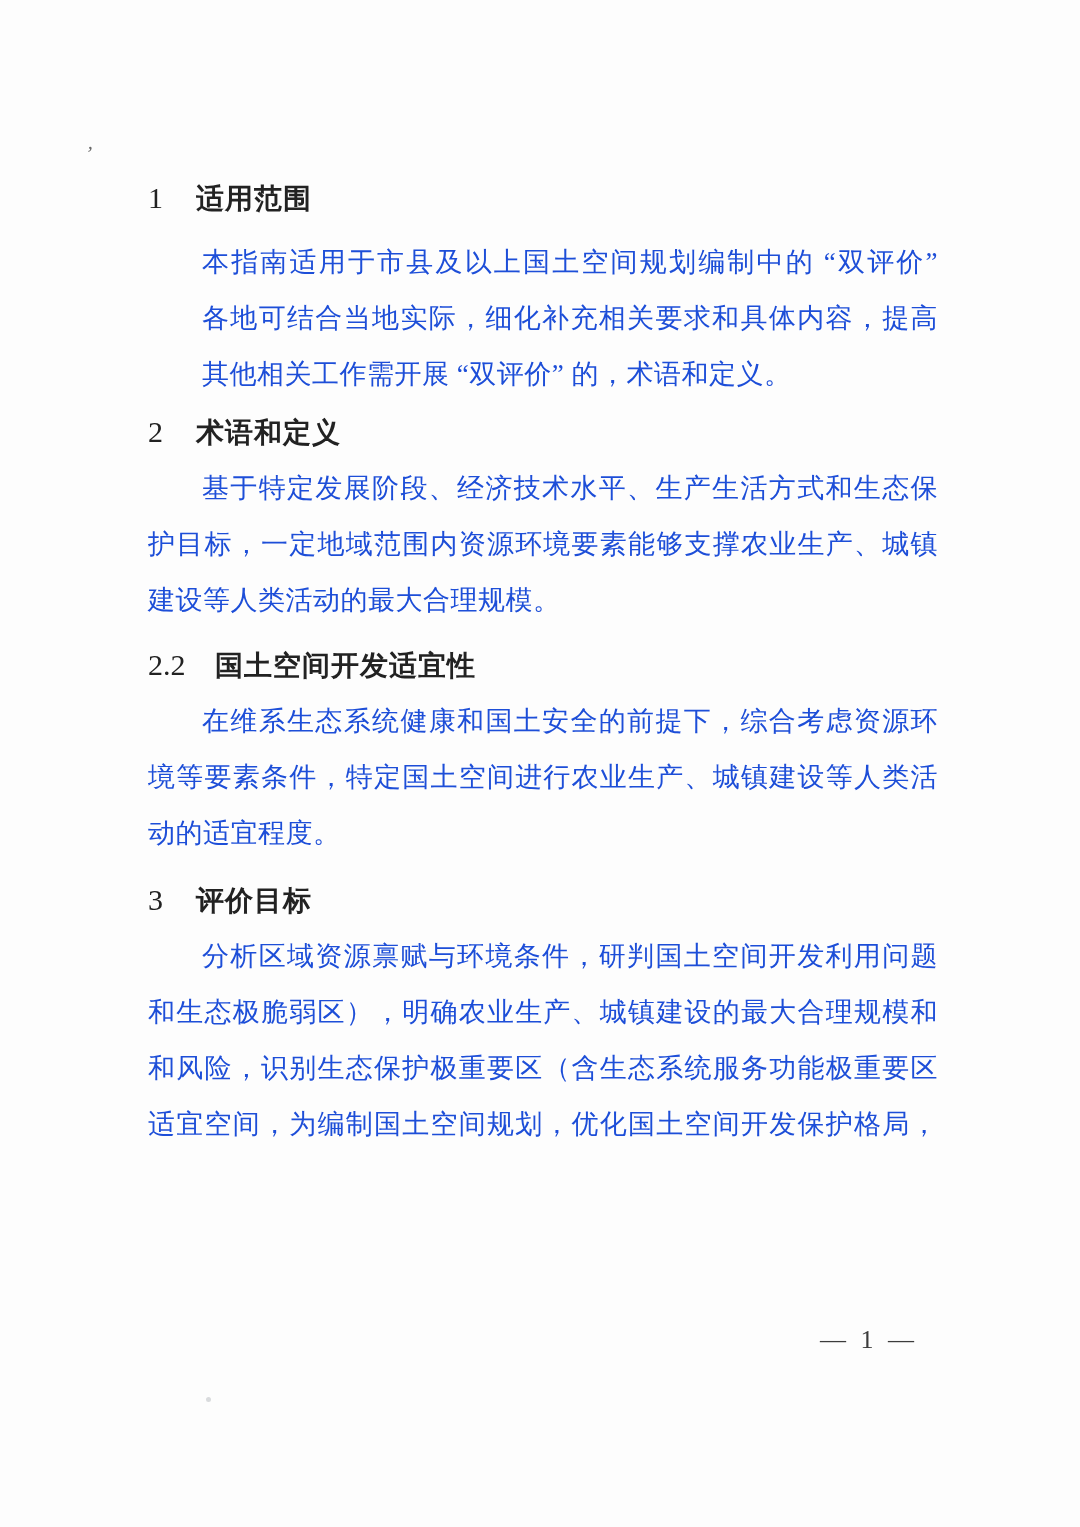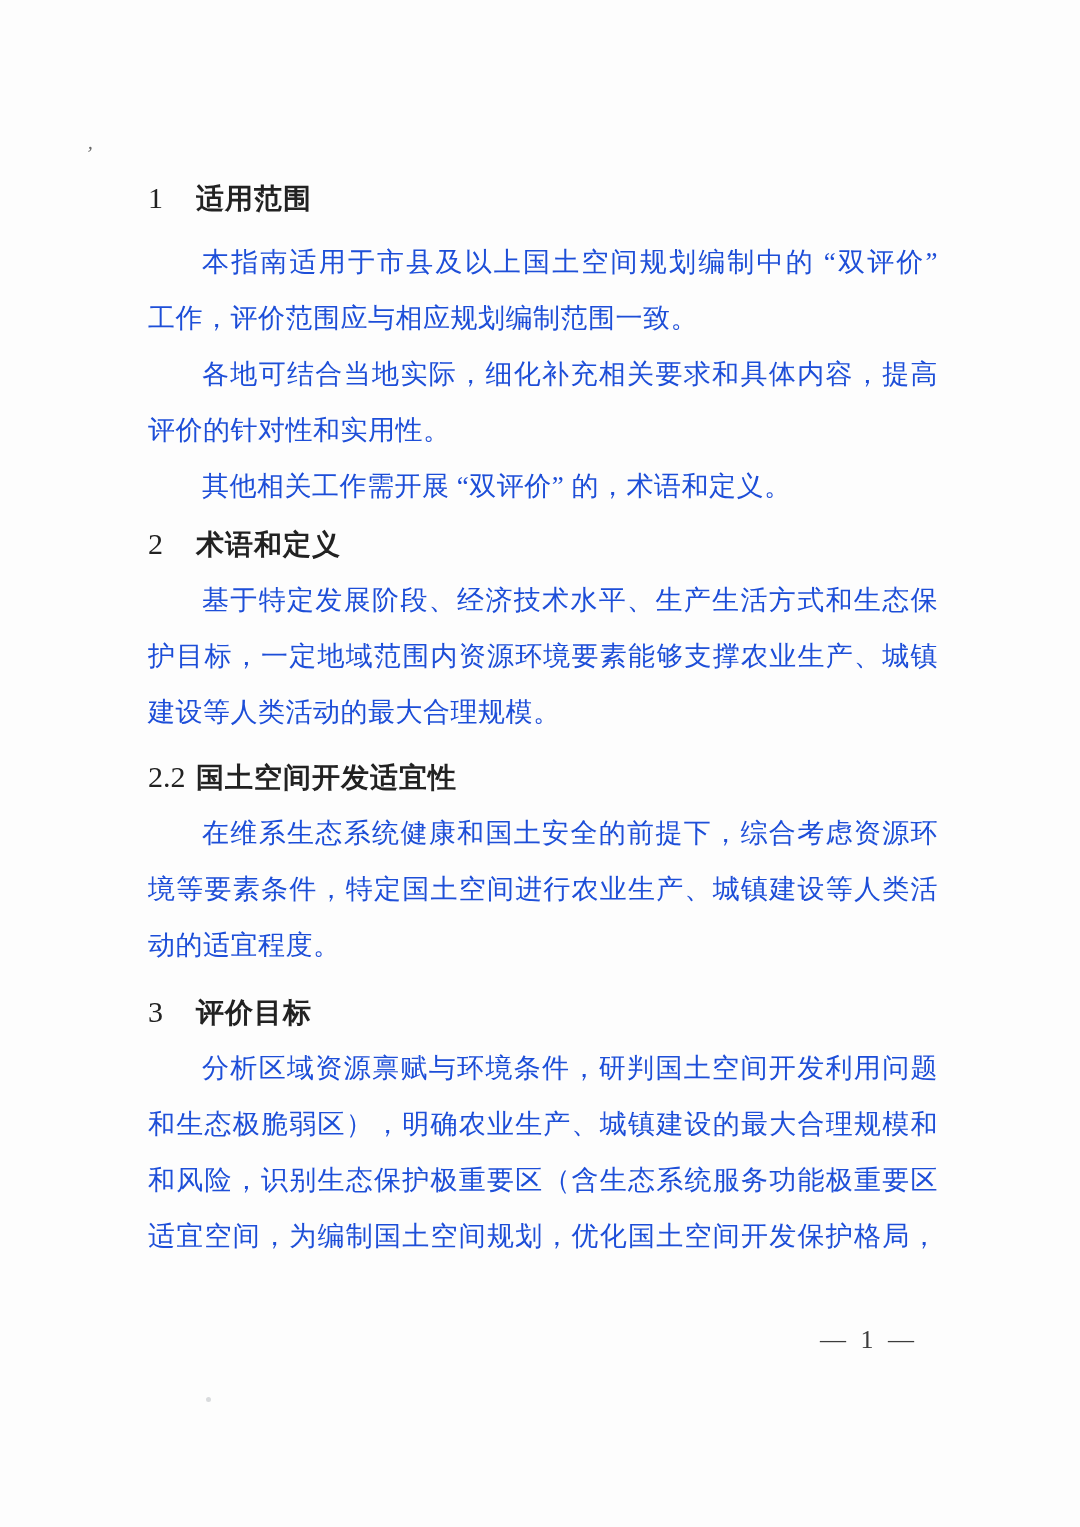--- a/index.html
+++ b/index.html
@@ -44,21 +44,21 @@
   }
   .htitle {
     font-size: 28px;
     font-weight: 700;
     font-family: "Liberation Sans", "DejaVu Sans", sans-serif;
     letter-spacing: 1px;
   }
   .m-p1 { margin-top: 8px; }
   .m-h2 { margin-top: 2px; }
   .m-h21 { margin-top: 6px; }
-  .m-h22 { margin-top: 9px; }
+  .m-h22 { margin-top: 9px; gap: 19px; }
   .m-h3 { margin-top: 11px; }
   .page-number {
     position: absolute;
     top: 1322px;
     right: 162px;
     font-size: 26px;
     line-height: 36px;
     color: #3c3c3c;
     letter-spacing: 4px;
     font-family: "Liberation Serif", "DejaVu Serif", serif;
@@ -89,24 +89,22 @@
   <span class="scan-mark-top">’</span>
 
   <div class="content">
 
     <div class="heading">
       <span class="hnum">1</span>
       <span class="htitle">适用范围</span>
     </div>
 
     <div class="ln indent m-p1">本指南适用于市县及以上国土空间规划编制中的 “双评价”</div>
-    <div class="ln-last">工作，评价范围应与相应规划编制范围一致。</div>
 
     <div class="ln indent">各地可结合当地实际，细化补充相关要求和具体内容，提高</div>
-    <div class="ln-last">评价的针对性和实用性。</div>
 
     <div class="ln-last indent">其他相关工作需开展 “双评价” 的，术语和定义。</div>
 
     <div class="heading m-h2">
       <span class="hnum">2</span>
       <span class="htitle">术语和定义</span>
     </div>
 
 
     <div class="ln indent">基于特定发展阶段、经济技术水平、生产生活方式和生态保</div>

